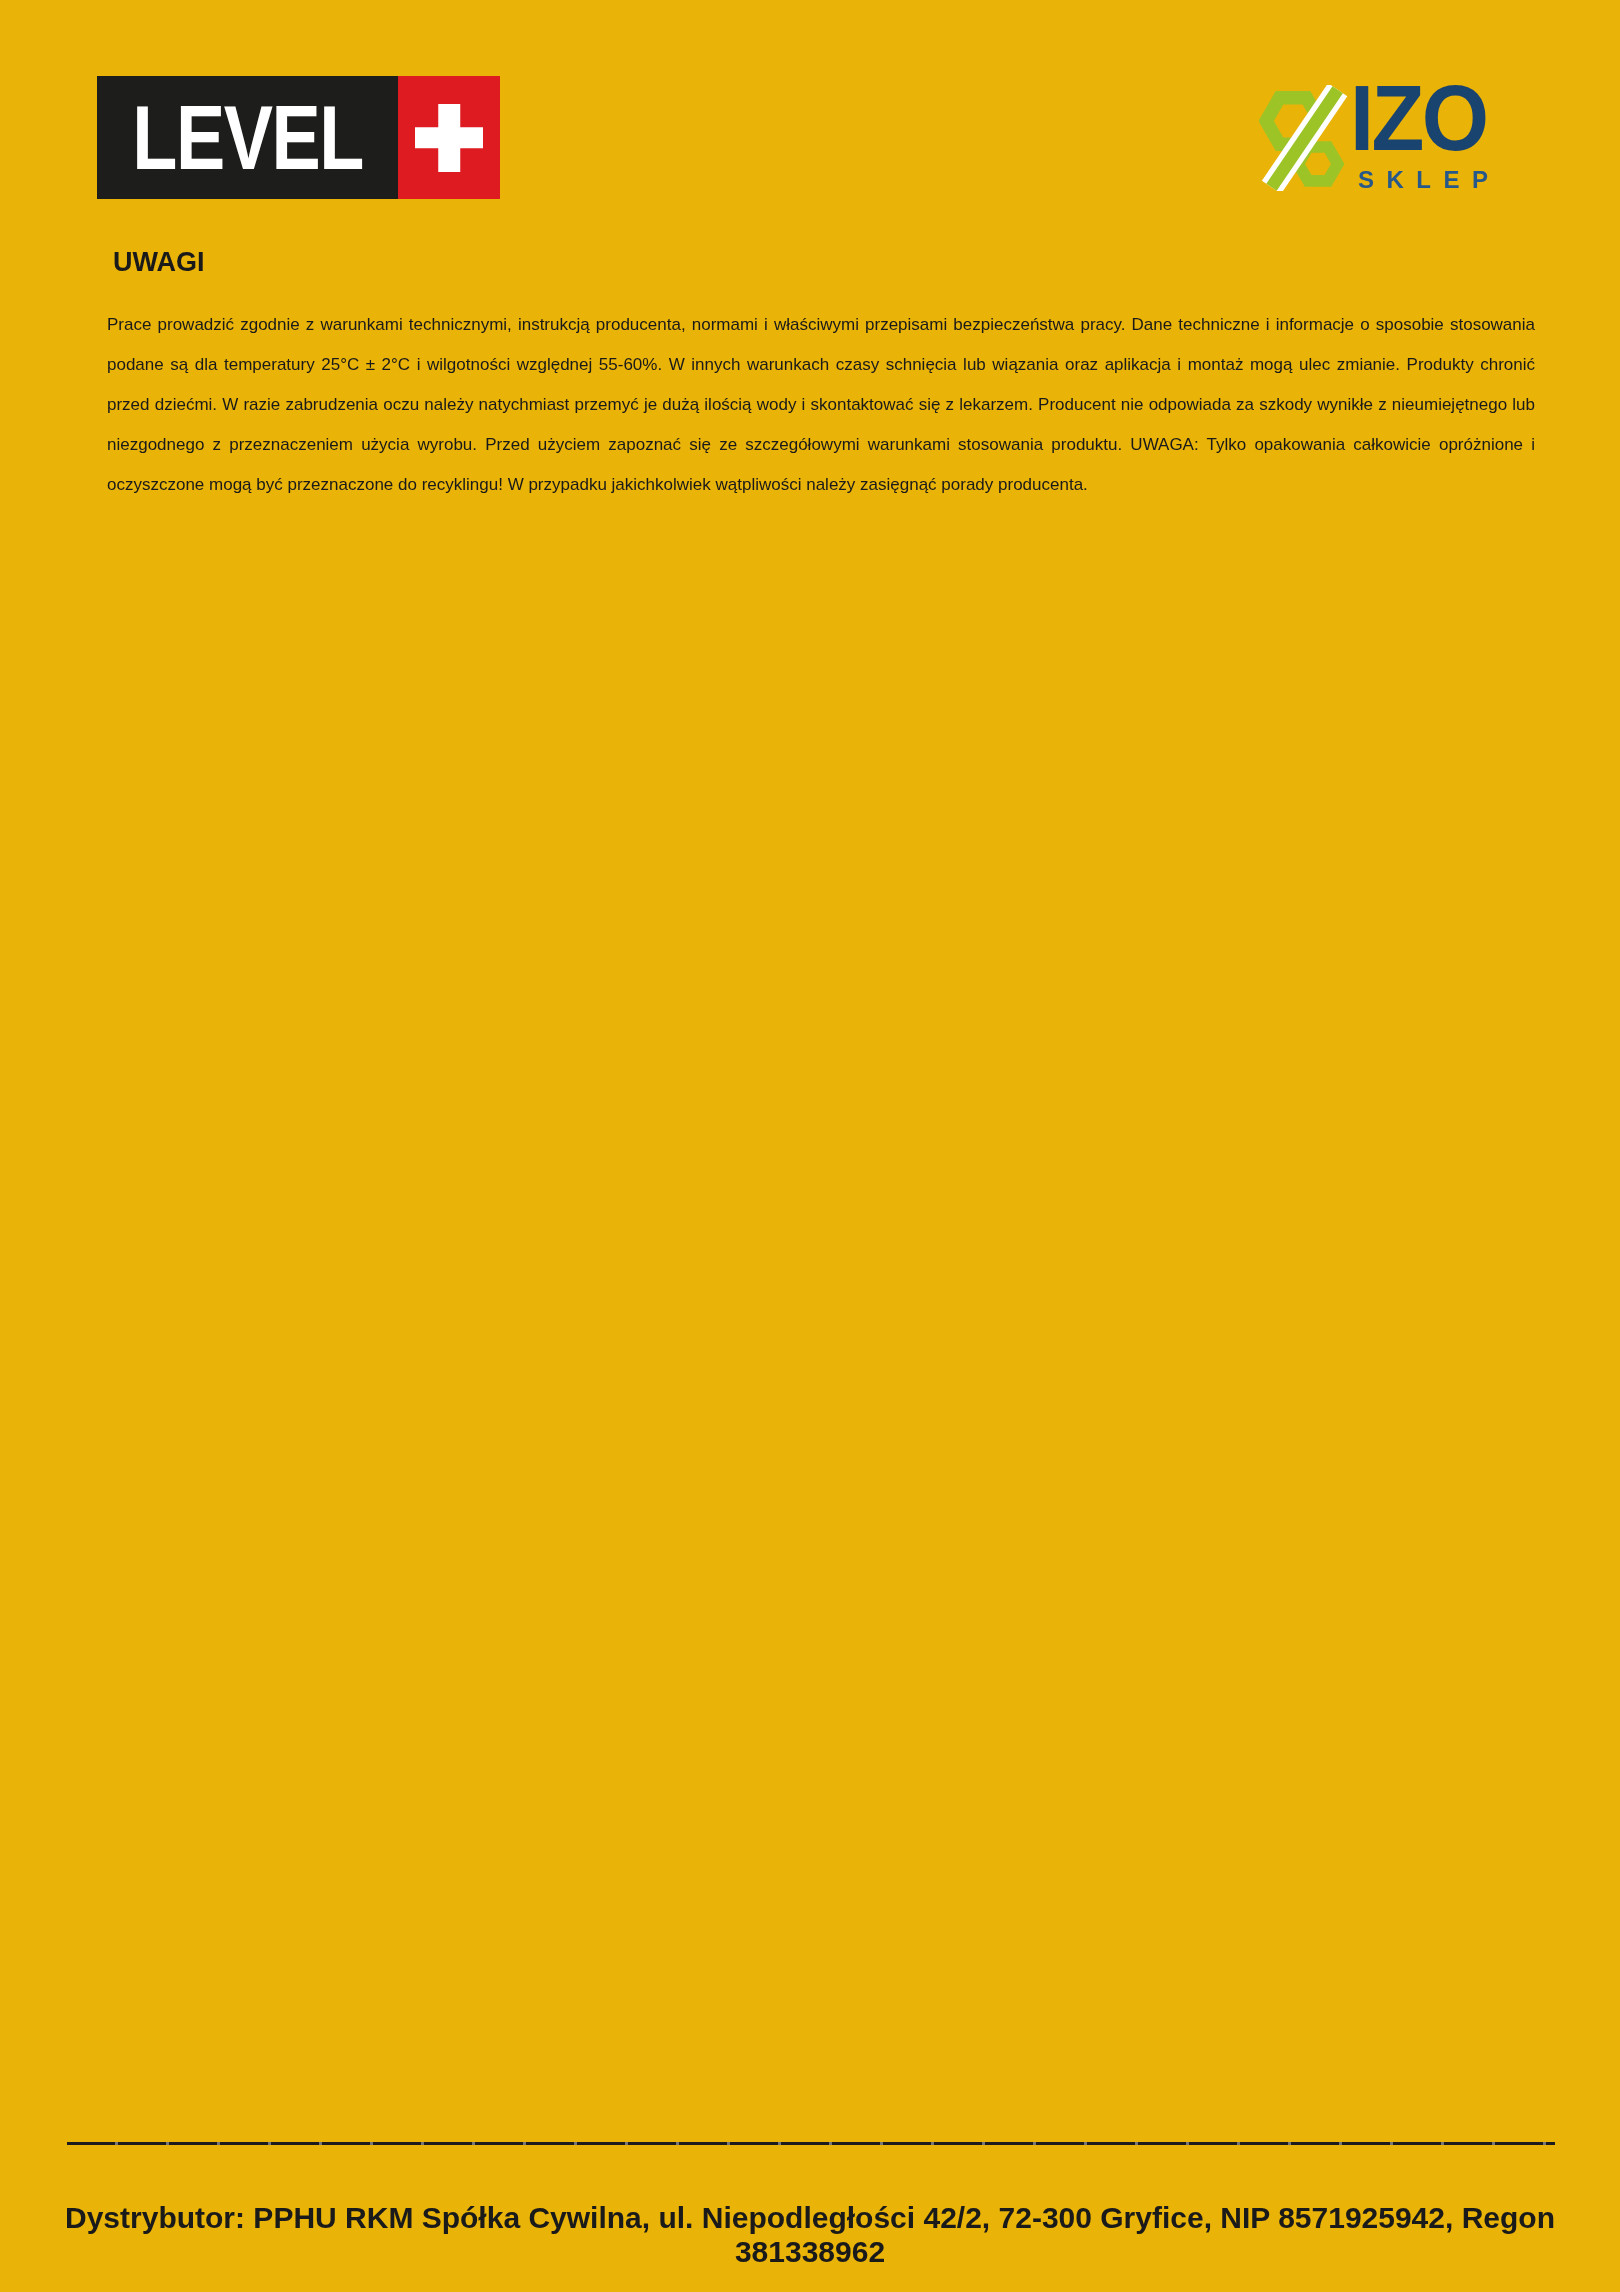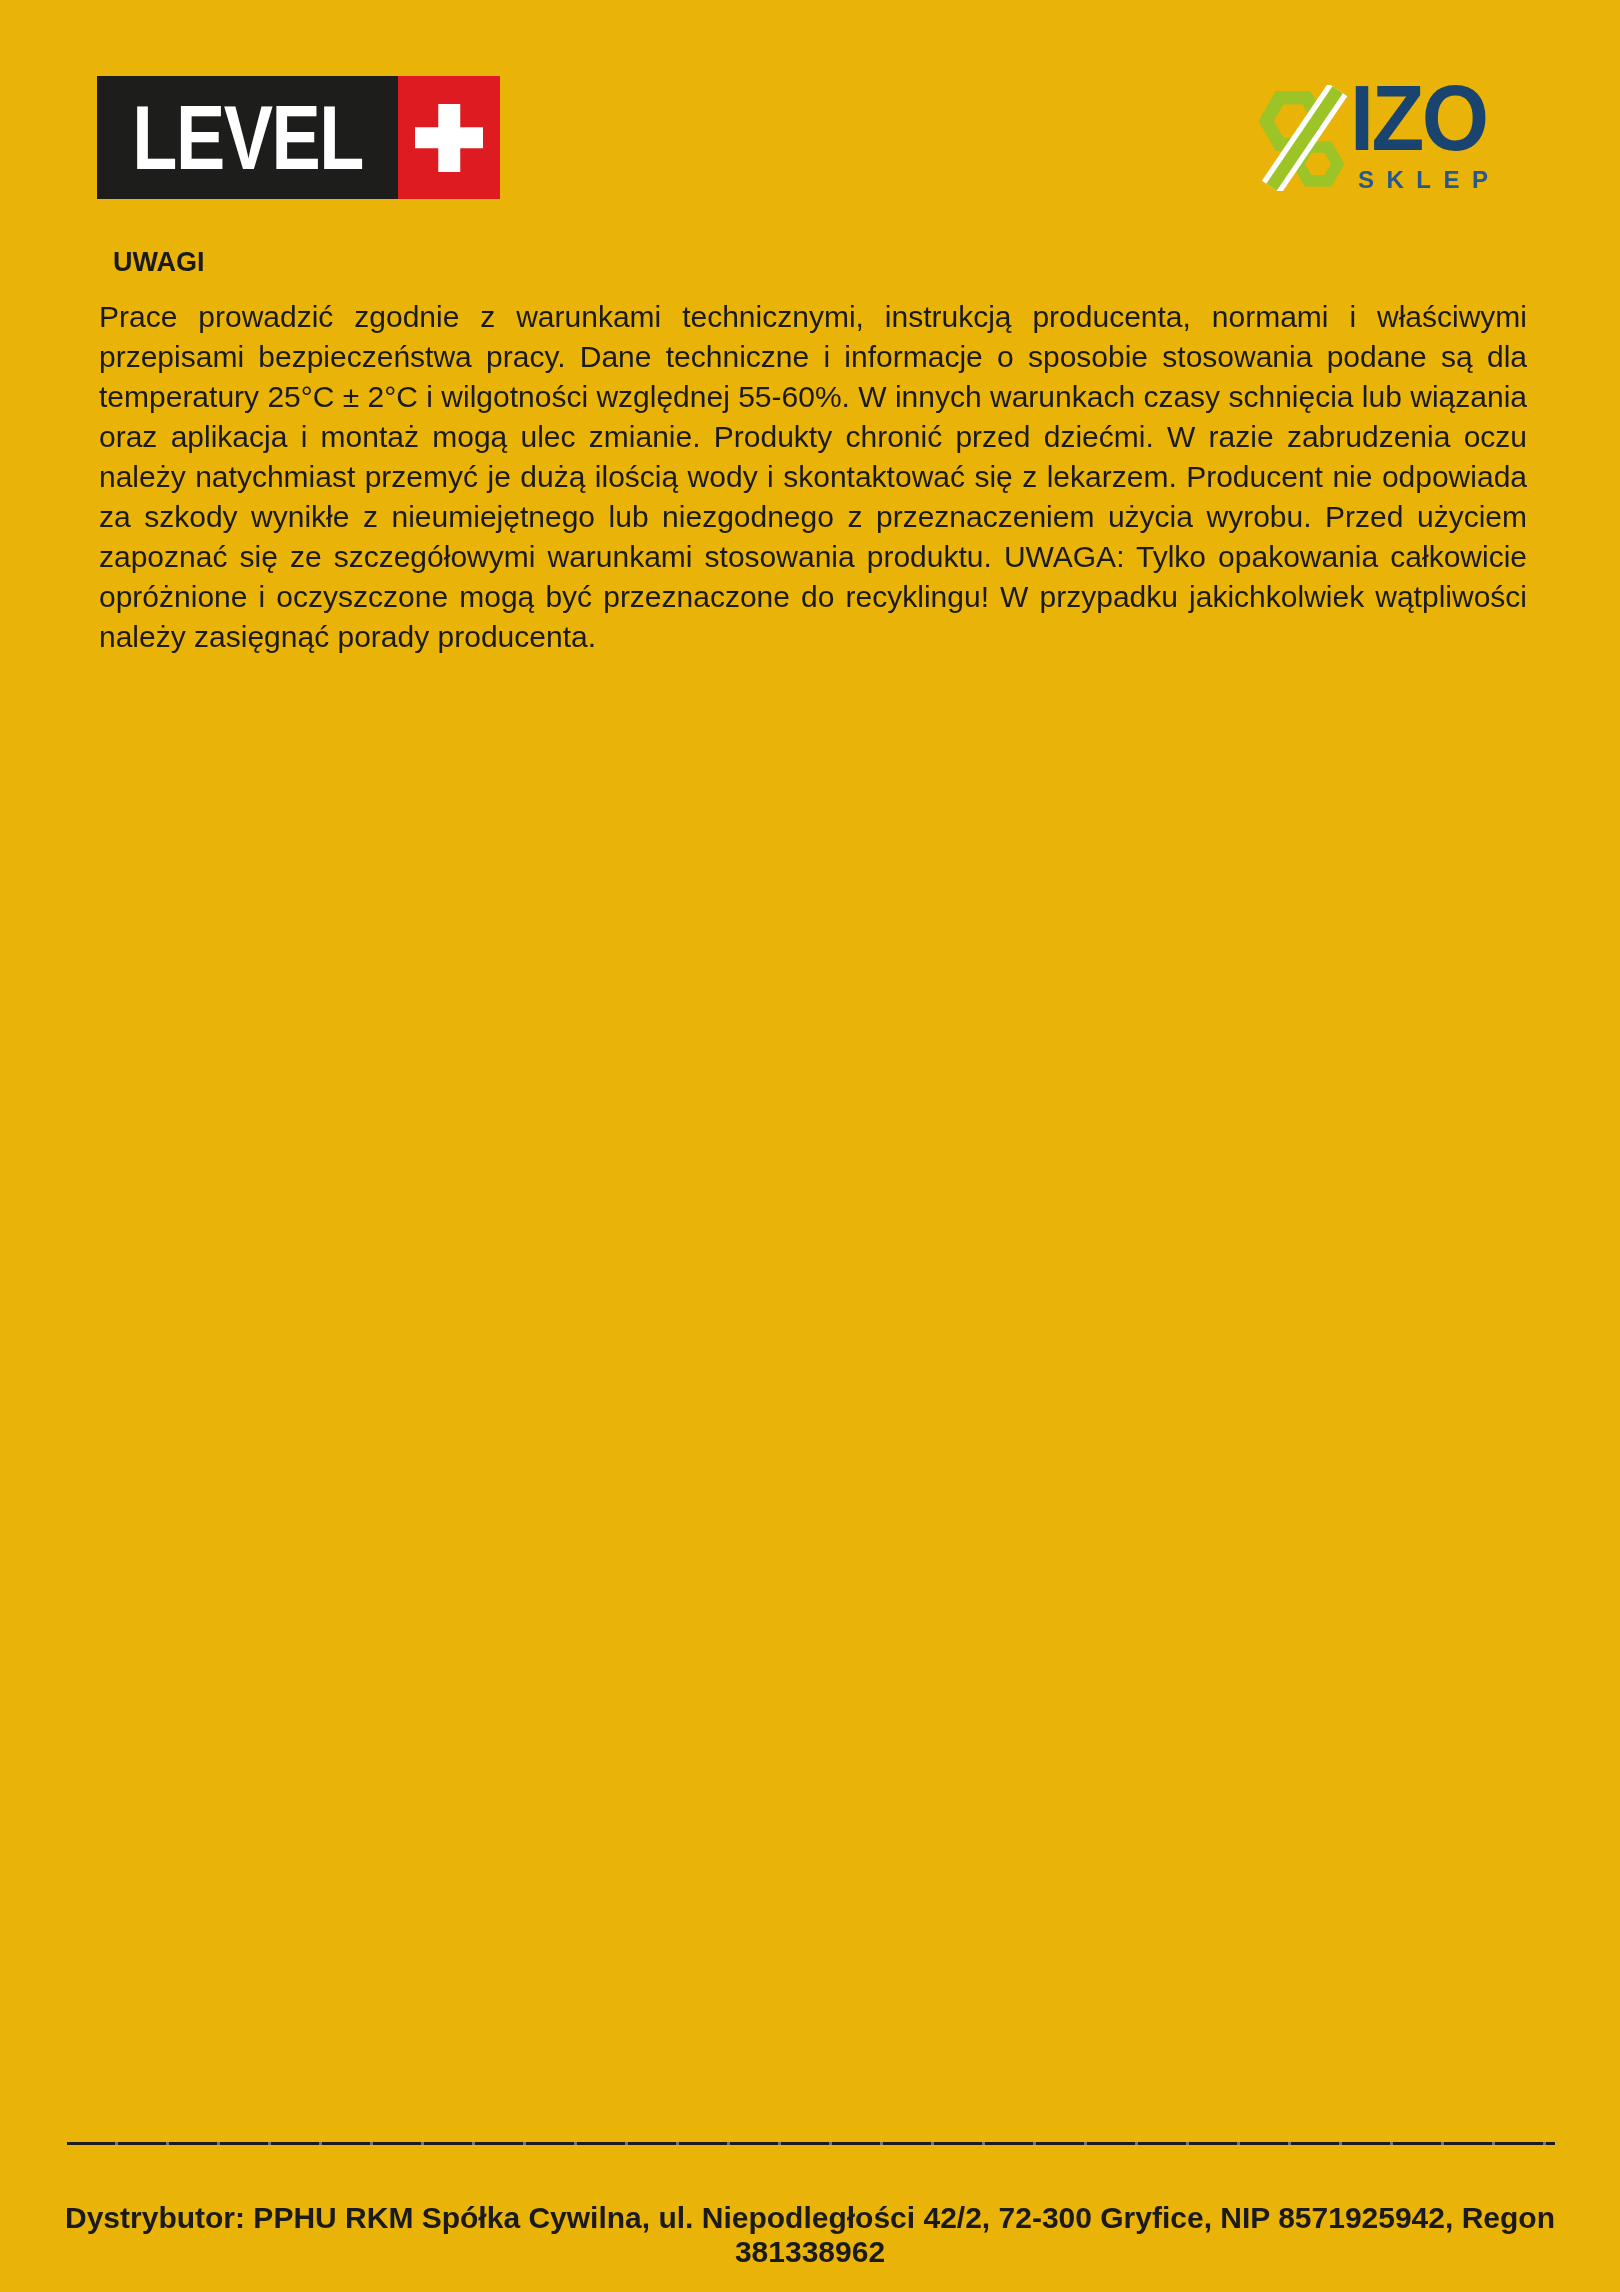--- a/index.html
+++ b/index.html
@@ -74,24 +74,24 @@
 
   
   .heading{
     position:absolute; left:99px; top:233px;
     font-size:27px; font-weight:700; color:#1a1a1a;
     margin:14px;
   }
   .body-par{
     position:absolute; left:99px; top:297px;
     width:1428px;
-    font-size:30px; line-height:40px;
+    font-size:17px; line-height:40px;
     text-align:justify;
     color:#1a1a1a;
-    margin:0;
+    margin:8px;
   }
 
   
   .footer-divider{
     position:absolute; left:67px; top:2142px;
     width:1488px; height:2.7px;
     background:repeating-linear-gradient(90deg,
       #1c1c1c 0px, #1c1c1c 48px,
       #777777 48px, #777777 51px);
   }

